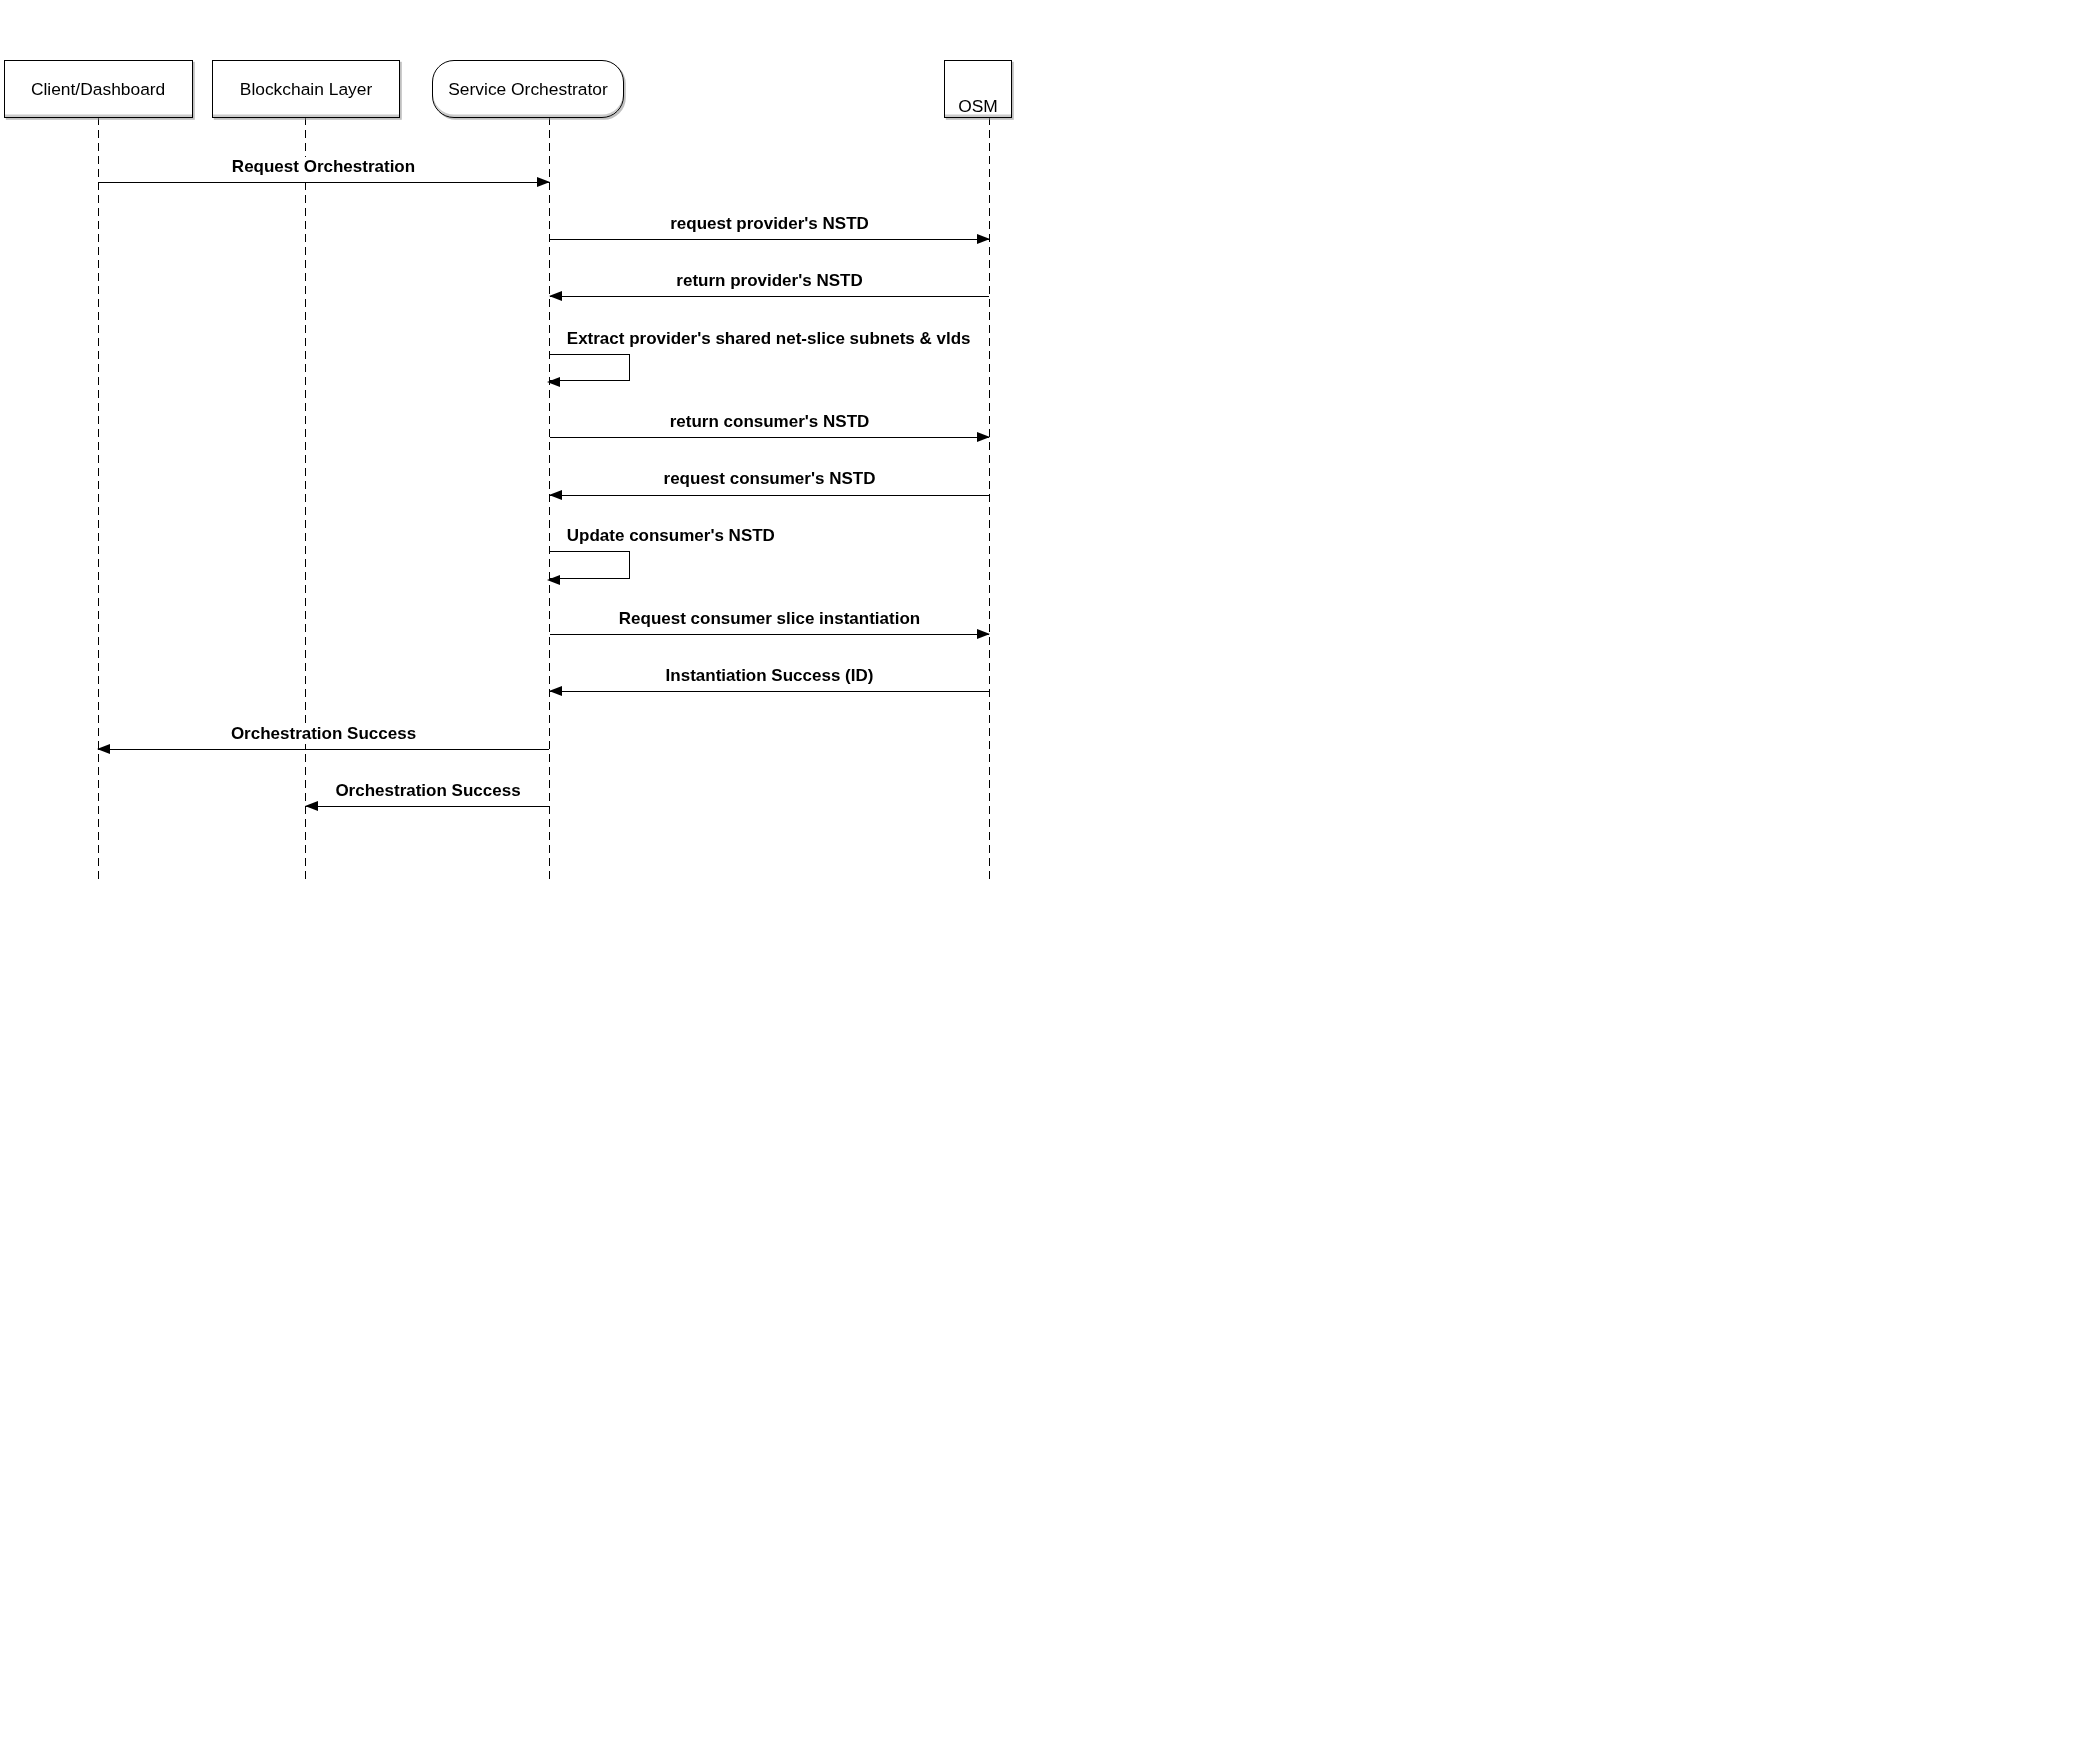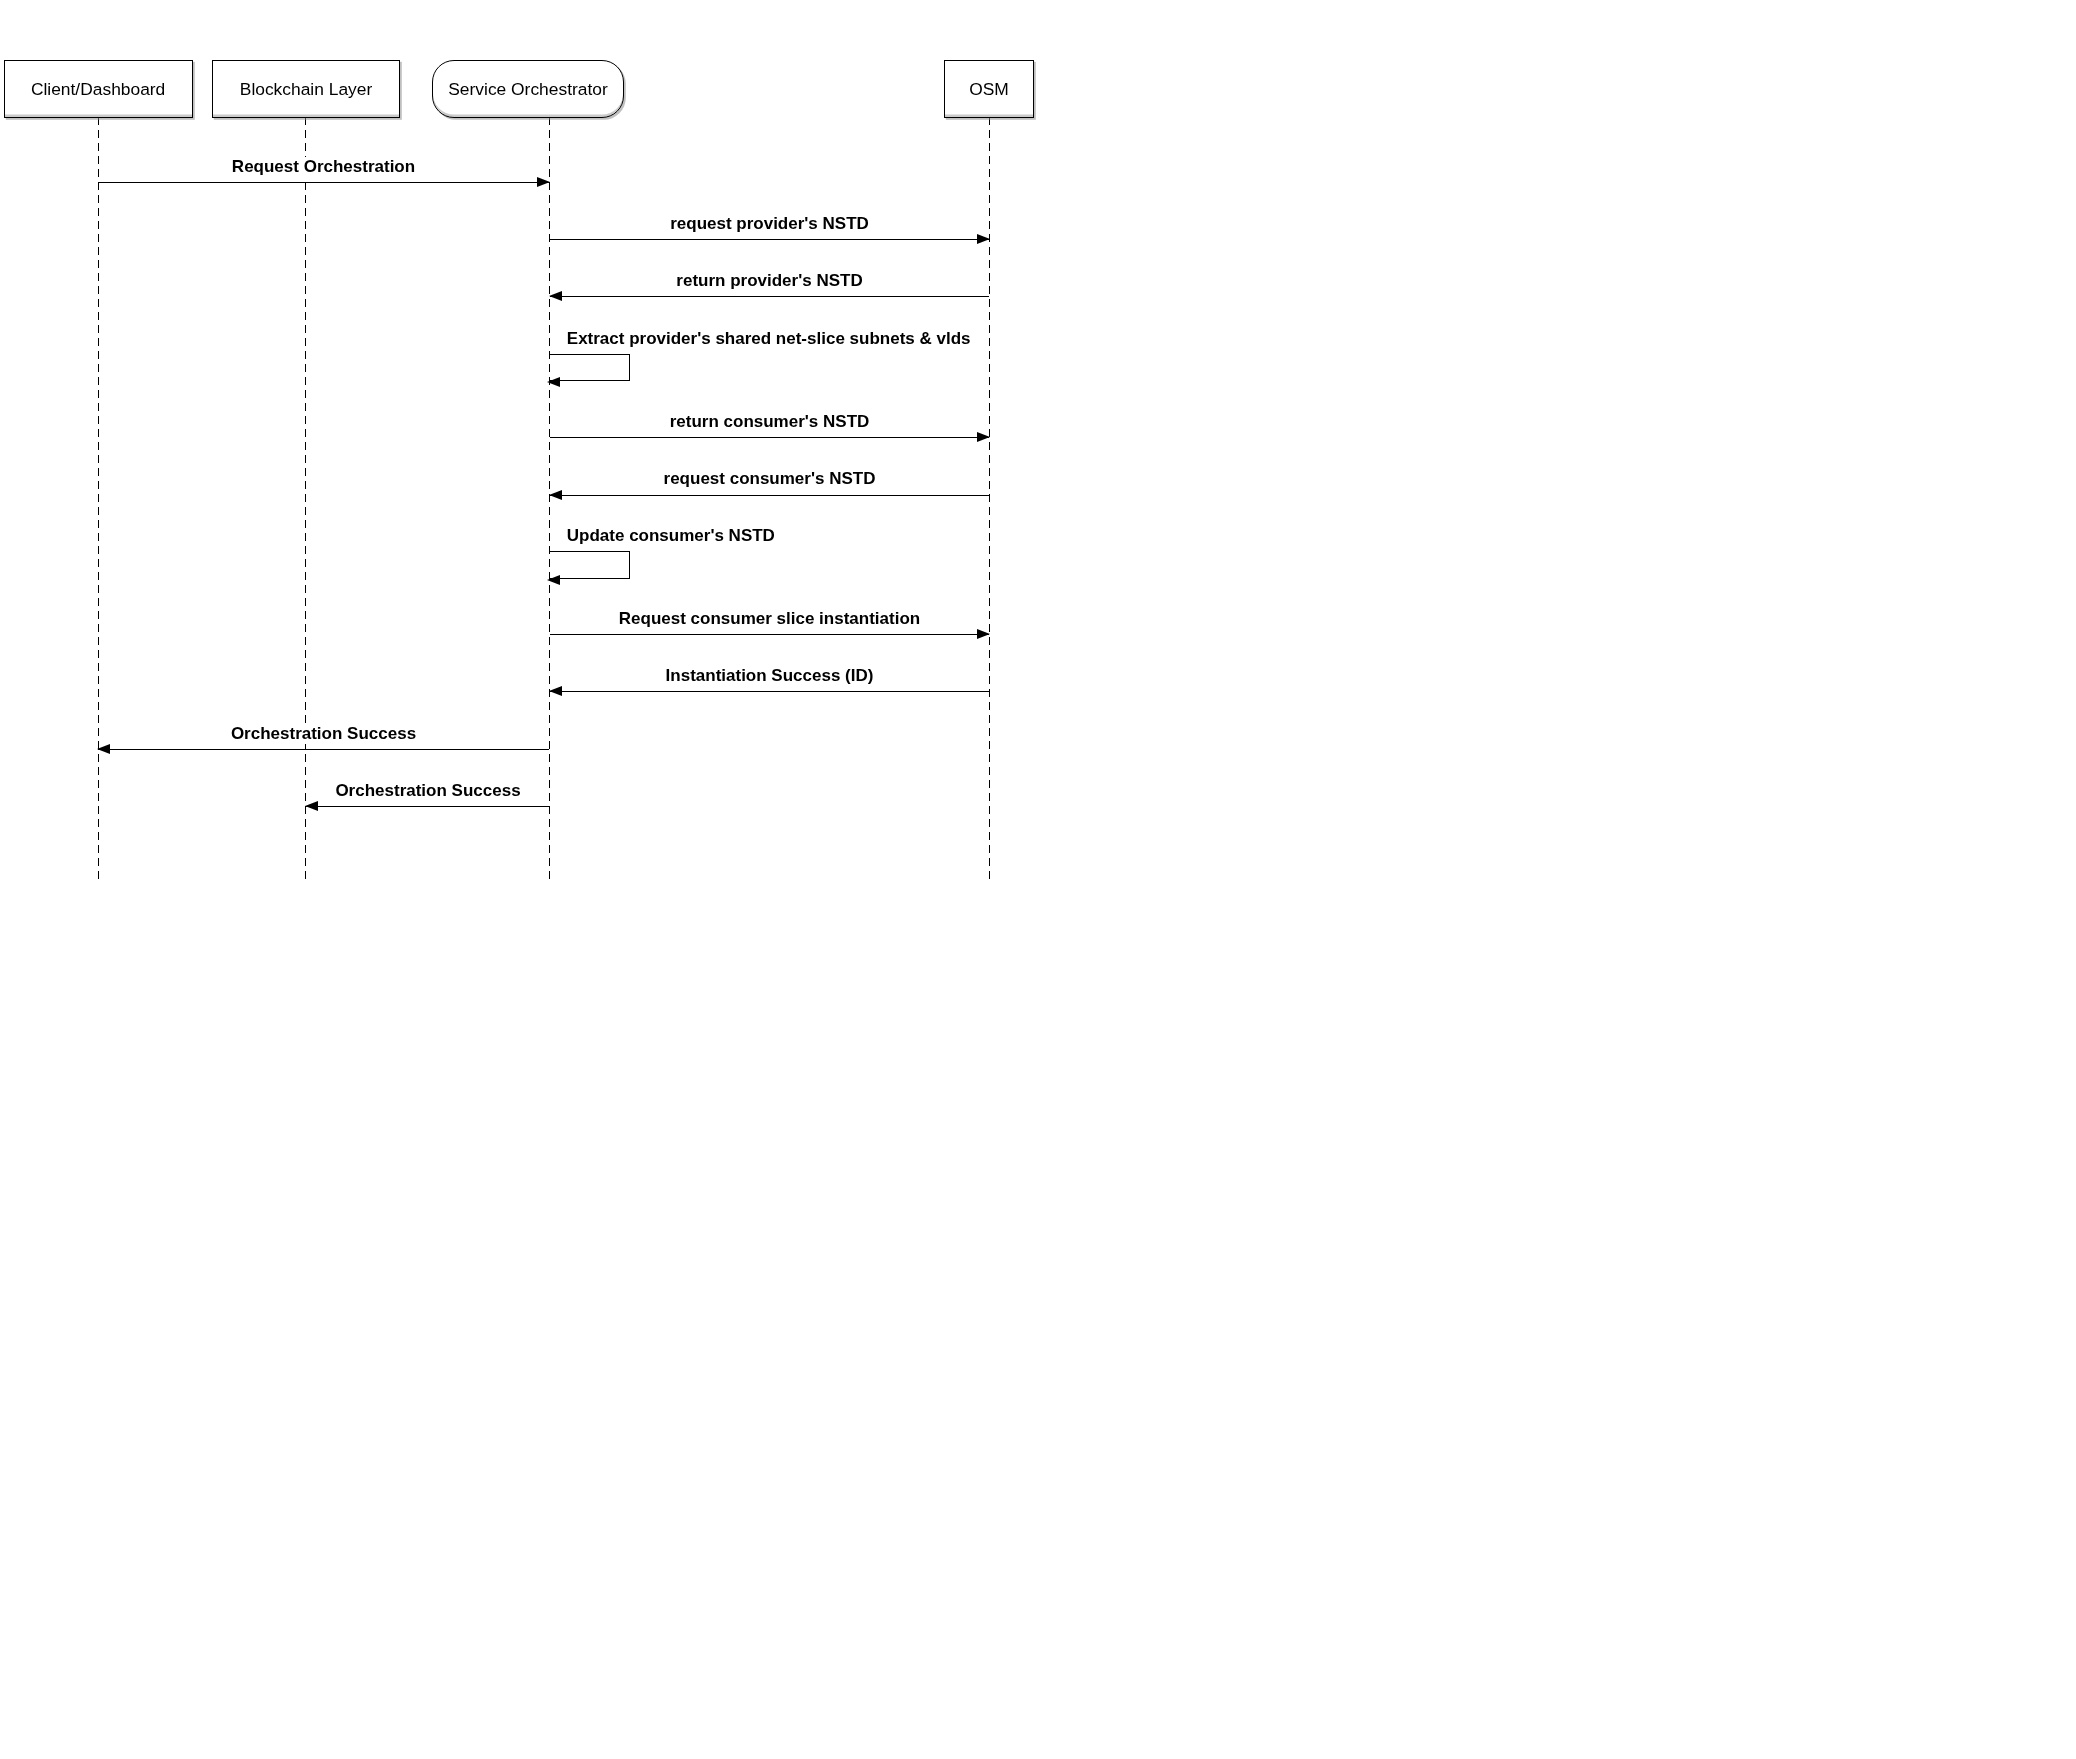--- a/index.html
+++ b/index.html
@@ -119,21 +119,21 @@
 
   <div class="actor-box" style="left:3.6px; width:189px;">
     <span class="actor-label">Client/Dashboard</span>
   </div>
   <div class="actor-box" style="left:212px; width:188px;">
     <span class="actor-label">Blockchain Layer</span>
   </div>
   <div class="actor-box" style="left:432px; width:192px;border-radius:22px;">
     <span class="actor-label">Service Orchestrator</span>
   </div>
-  <div class="actor-box" style="left:944px; width:90px;">
+  <div class="actor-box" style="left:944px; width:68px;align-items:flex-end;">
     <span class="actor-label">OSM</span>
   </div>
 
   <div class="lifeline" style="left:98px;"></div>
   <div class="lifeline" style="left:305px;"></div>
   <div class="lifeline" style="left:549px;"></div>
   <div class="lifeline" style="left:989px;"></div>
 
   <div class="msg-label" style="left:98px; width:451px; top:157px;">
     <span>Request Orchestration</span>

